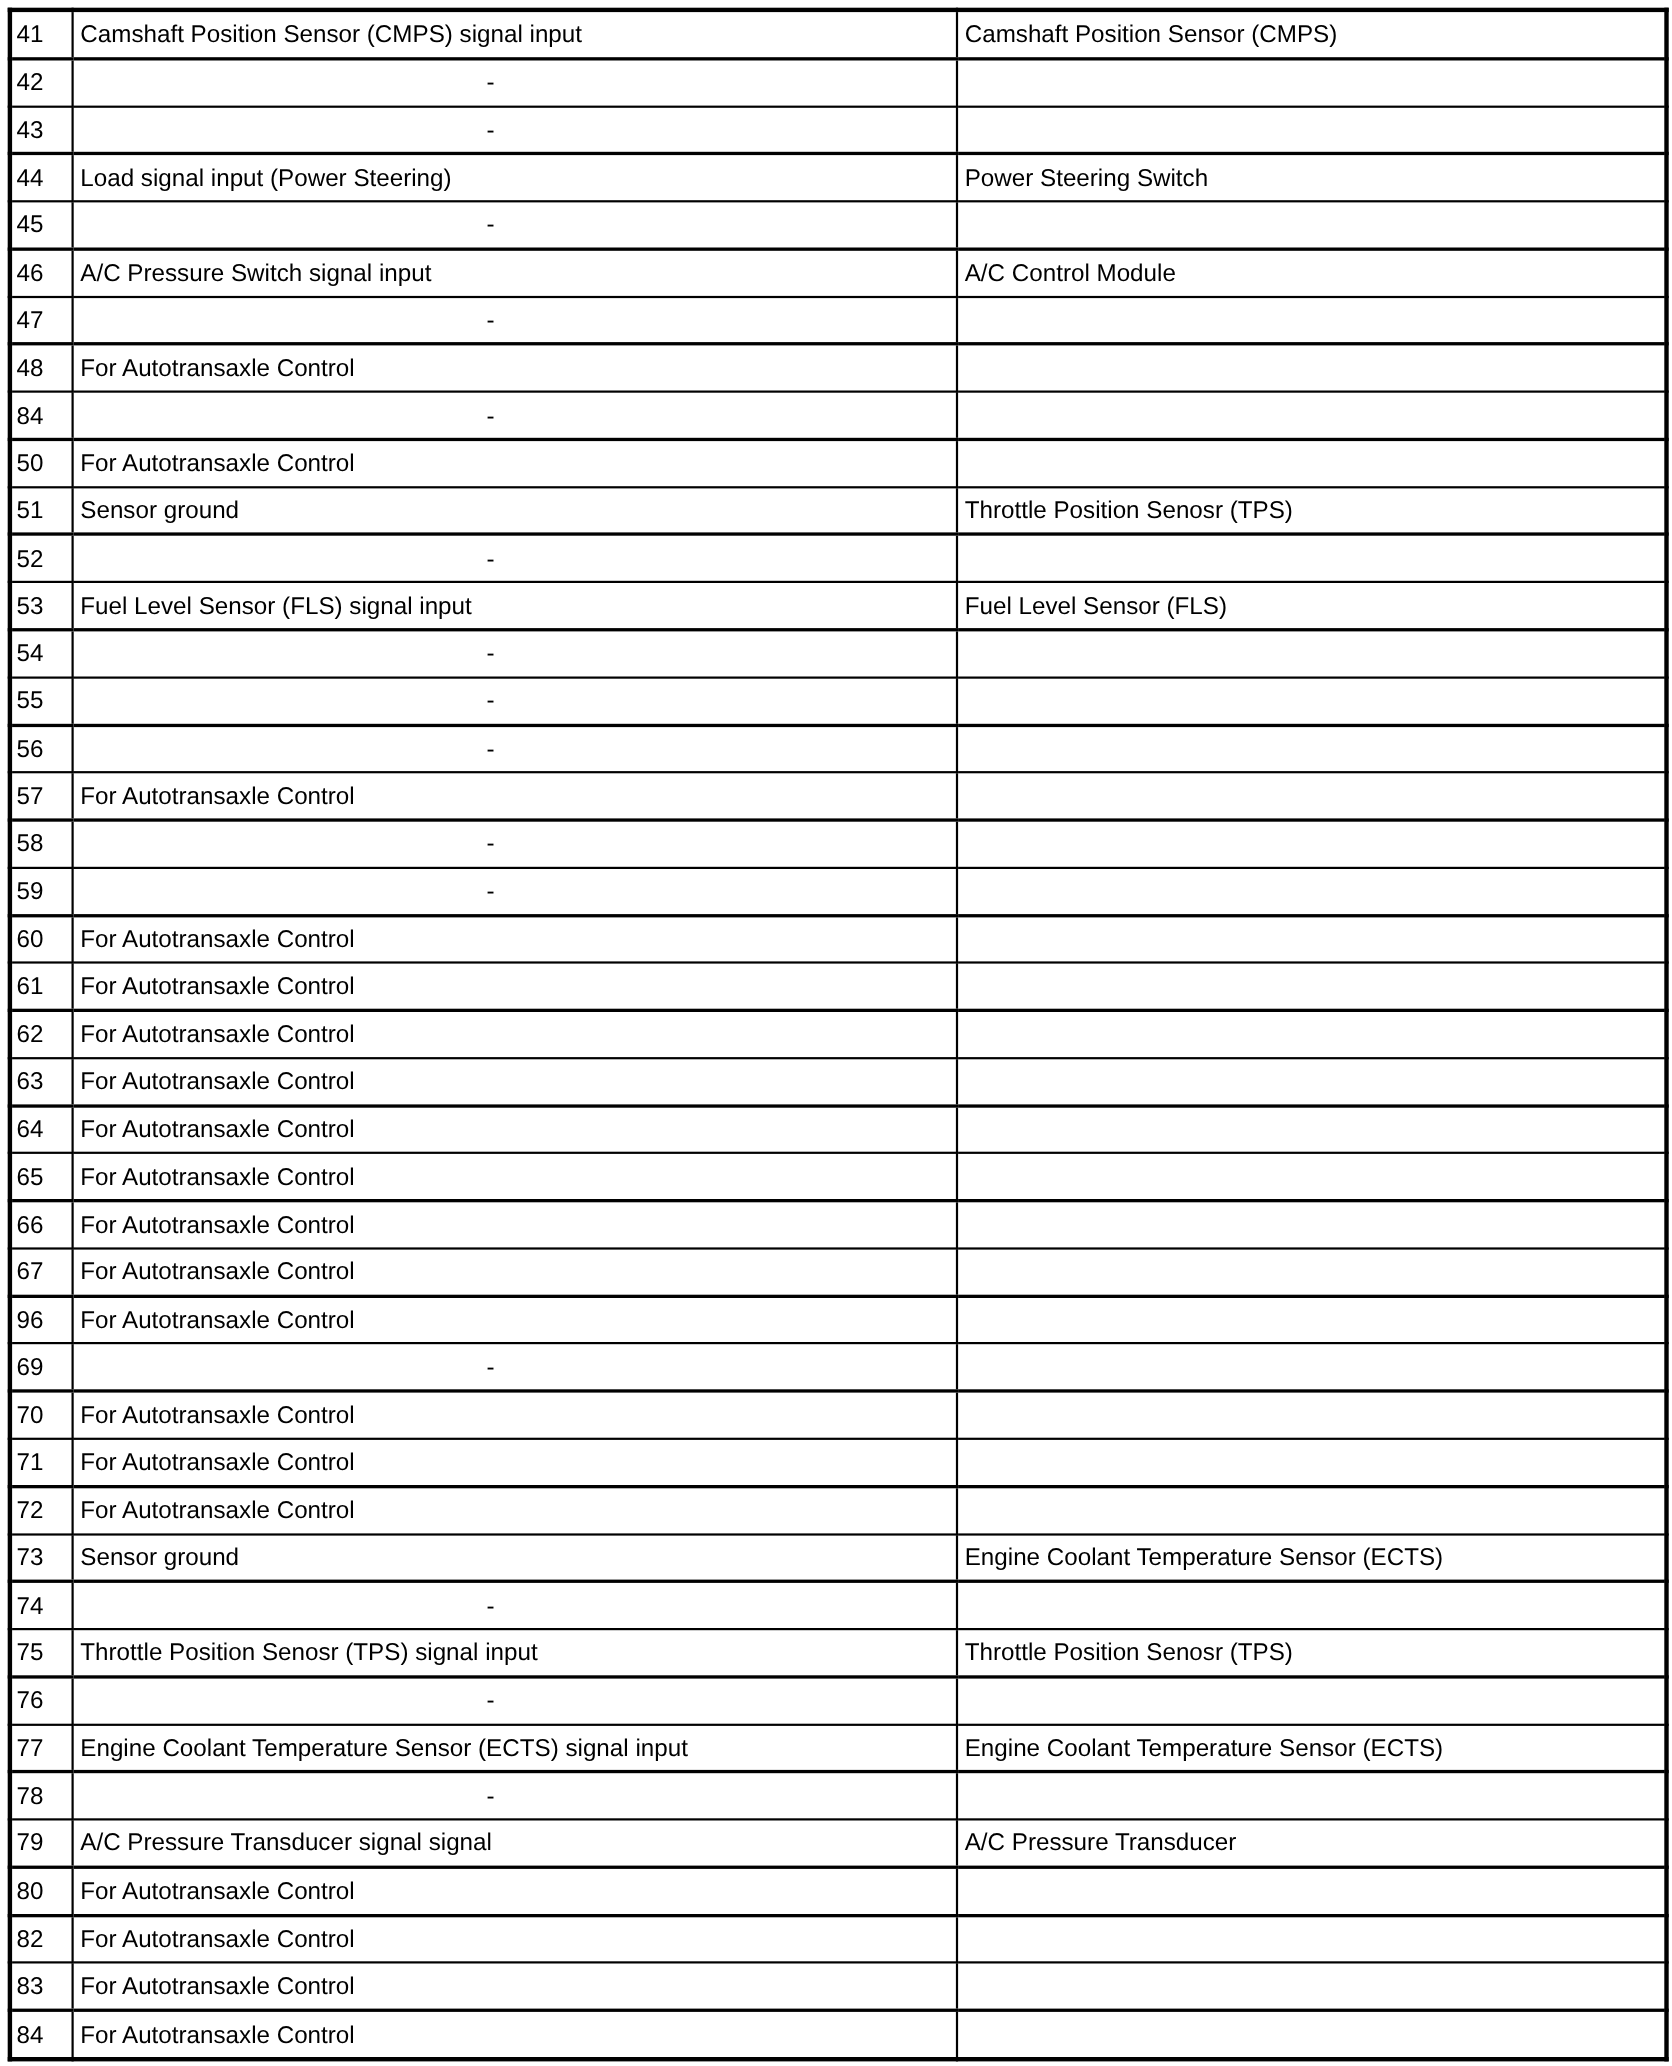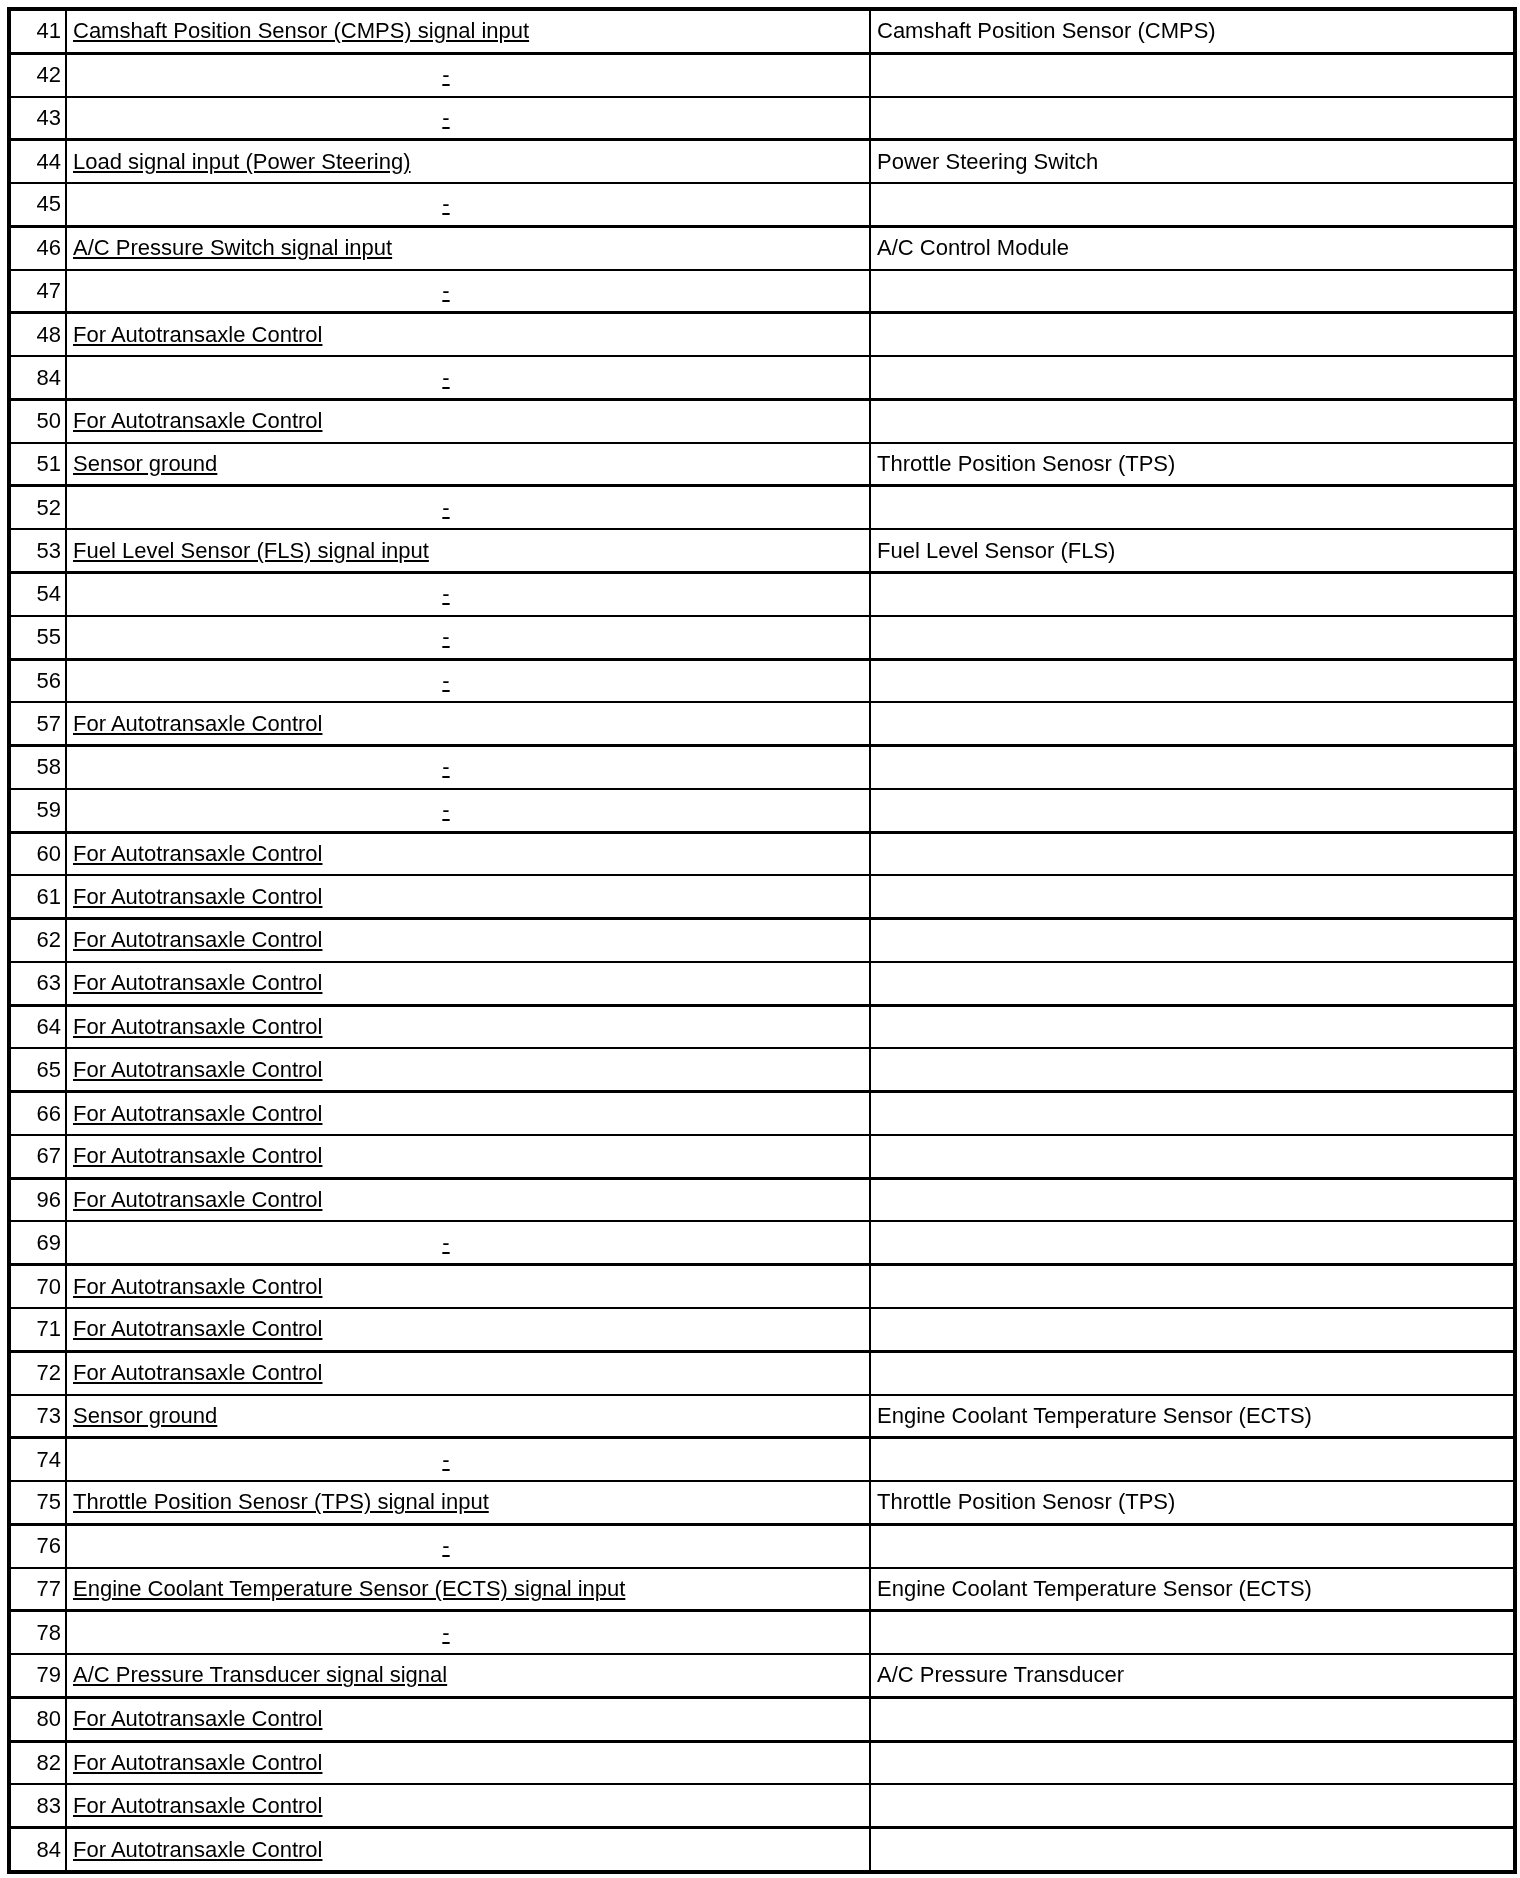--- a/index.html
+++ b/index.html
@@ -16,22 +16,22 @@
   }
   .pin-table td {
     border: 2px solid #000;
     padding: 0 6px;
     height: 40px;
     white-space: nowrap;
     overflow: hidden;
     vertical-align: middle;
   }
   .pin-table tr.thick td { border-top-width: 3px; }
-  .col-pin { width: 46px; text-align: right; padding: 0 4px !important; }
-  .col-desc { width: 790px; text-decoration: underline; }
+  .col-pin { width: 46px; text-align: left; padding: 0 4px !important; }
+  .col-desc { width: 790px; }
   .col-conn { }
   .col-desc.dash { text-align: center; padding-right: 50px !important; }
 </style>
 </head>
 <body>
 
 <table class="pin-table">
   <tbody id="pin-rows">
       <tr>
         <td class="col-pin">41</td>

